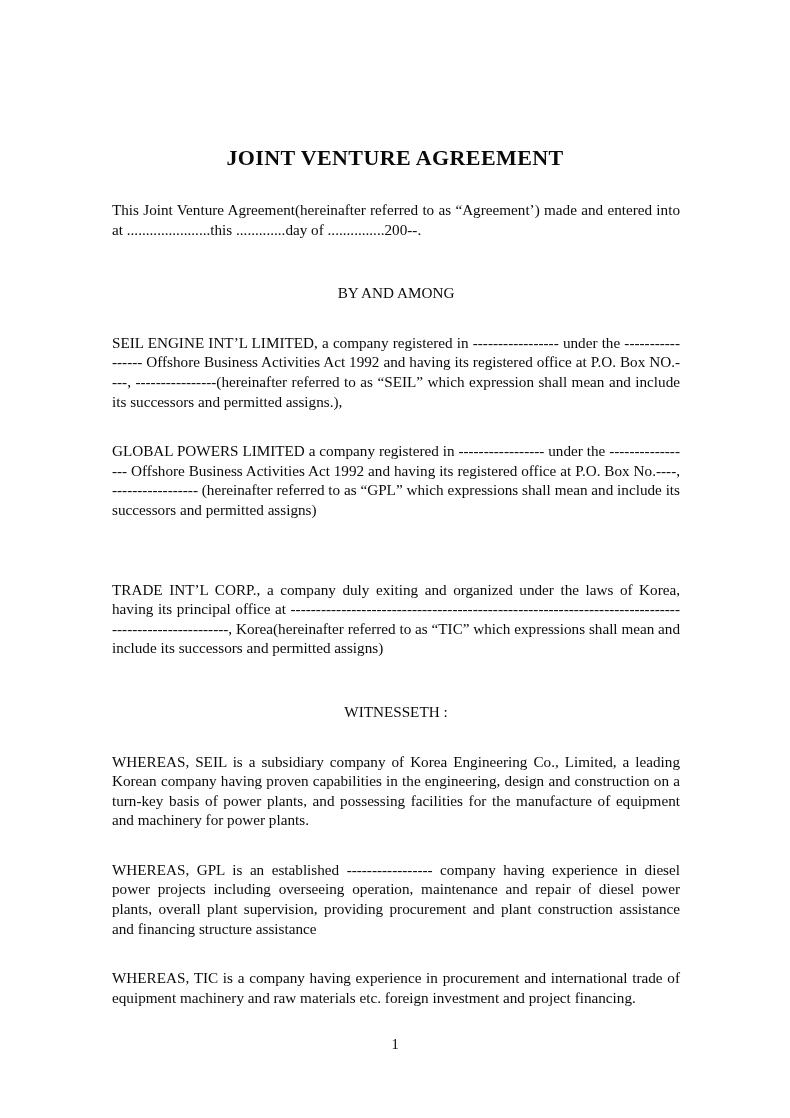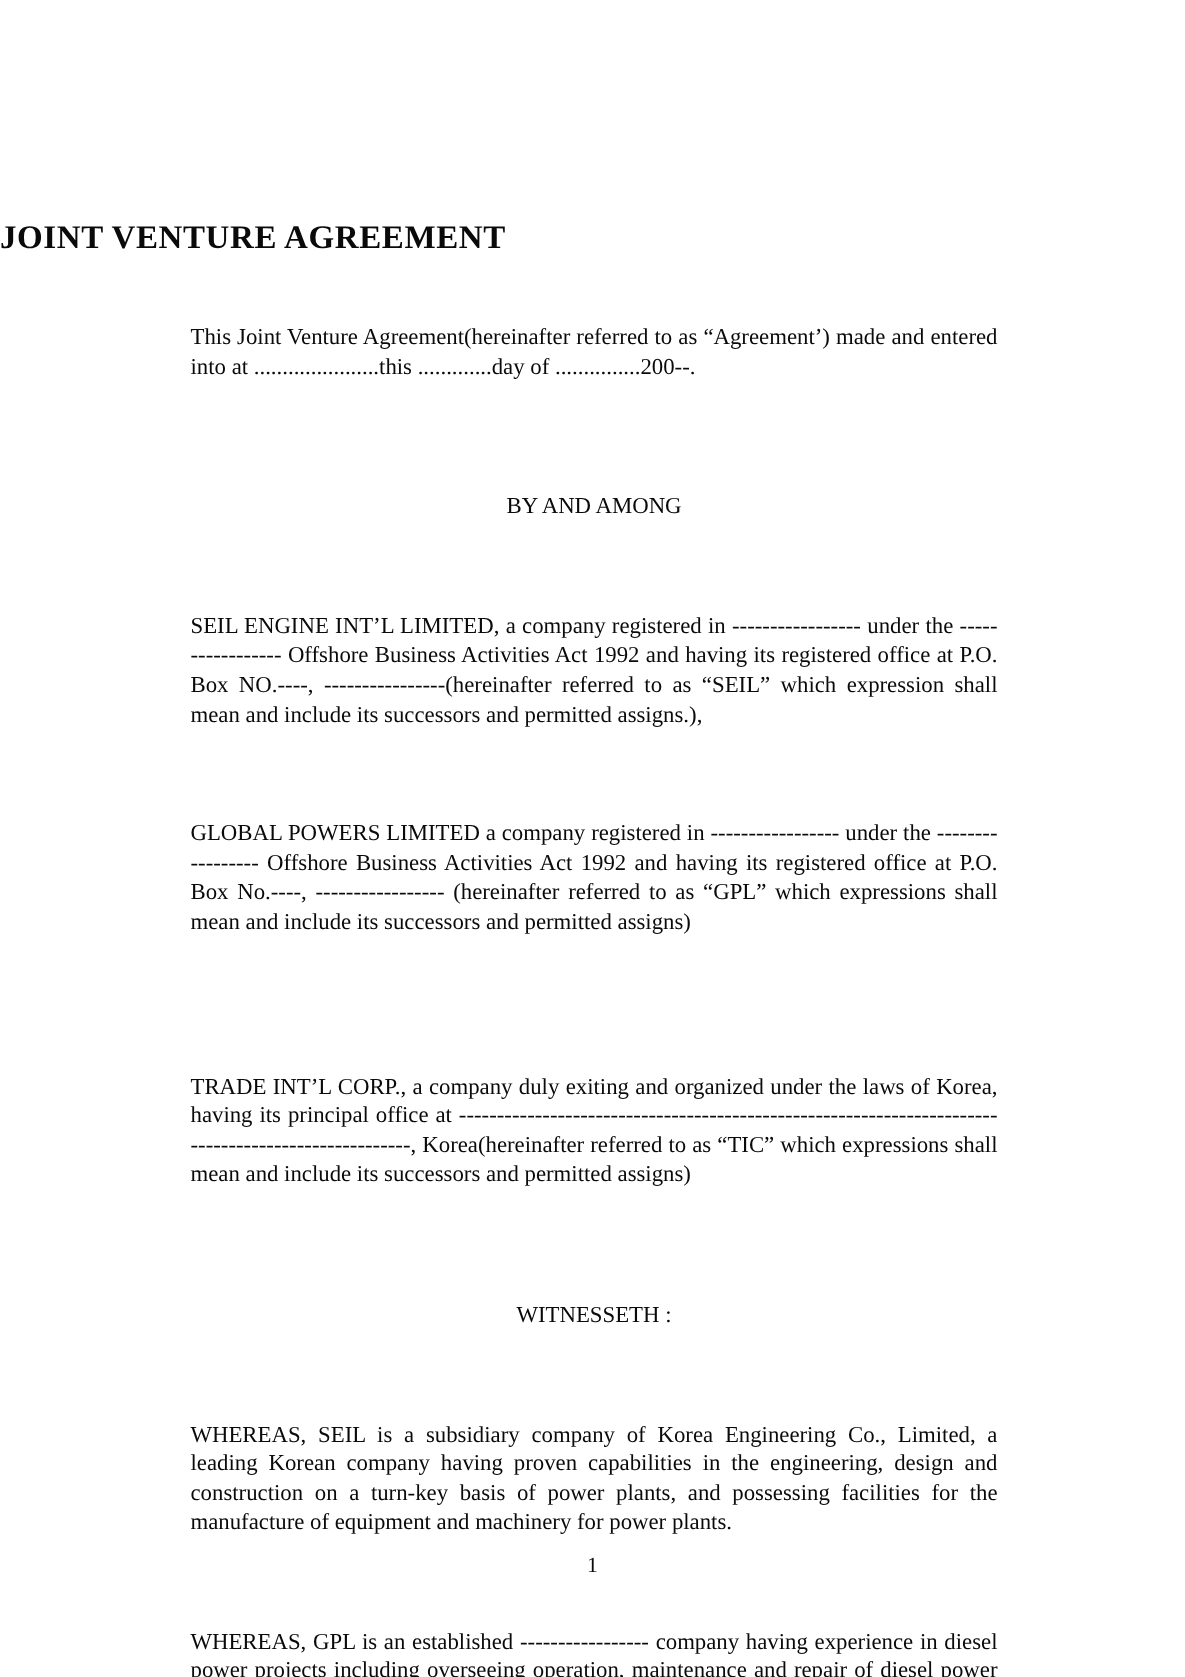--- a/index.html
+++ b/index.html
@@ -18,32 +18,33 @@
   .page {
     position: absolute;
     inset: 0;
     background: #ffffff;
   }
   .doc-title {
     position: absolute;
     left: 0;
     right: 0;
     top: 130px;
+    text-align: center;
     font-size: 22px;
     font-weight: bold;
     letter-spacing: 0.4px;
   }
   .body-block {
     position: absolute;
     left: 112px;
     top: 200px;
     width: 568px;
   }
   p.para {
-    margin: 15px;
+    margin: 0;
     font-size: 15.2px;
     line-height: 19.6px;
     text-align: justify;
     text-justify: inter-word;
   }
   p.para.nojust {
     text-align: center;
   }
   .gap-md { height: 30px; }
   .gap-xl { height: 44px; }
@@ -94,18 +95,19 @@
     <div class="gap-md"></div>
 
     <p class="para">WHEREAS, SEIL is a subsidiary company of Korea Engineering Co., Limited, a leading Korean company having proven capabilities in the engineering, design and construction on a turn-key basis of power plants, and possessing facilities for the manufacture of equipment and machinery for power plants.</p>
 
     <div class="gap-md"></div>
 
     <p class="para">WHEREAS, GPL is an established ----------------- company having experience in diesel power projects including overseeing operation, maintenance and repair of diesel power plants, overall plant supervision, providing procurement and plant construction assistance and financing structure assistance</p>
 
     <div class="gap-md"></div>
 
+    <p class="para">WHEREAS, TIC is a company having experience in procurement and international trade of equipment machinery and raw materials etc. foreign investment and project financing.</p>
 
   </div>
 
   <div class="page-number">1</div>
 
 </div>
 
 </body></html>

